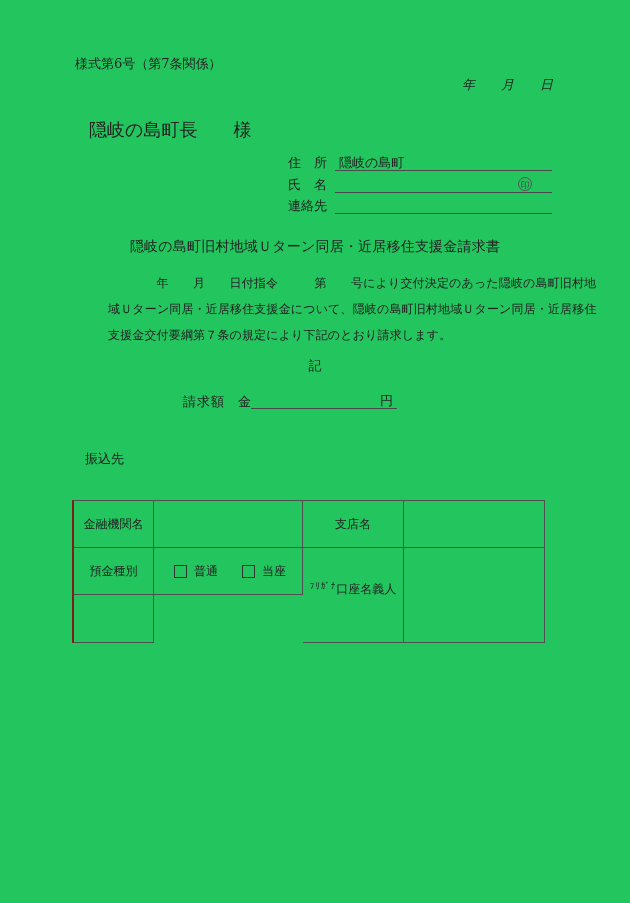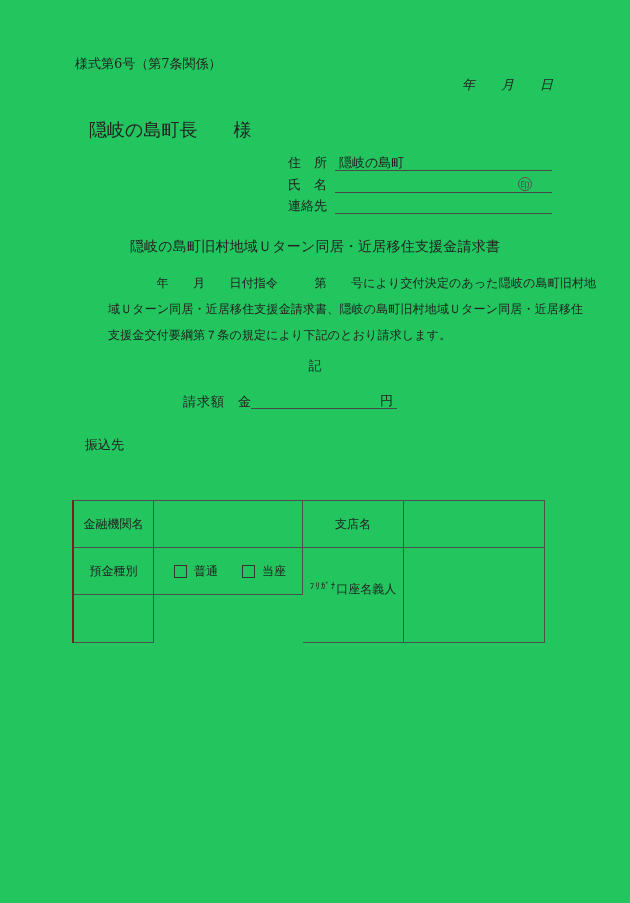--- a/index.html
+++ b/index.html
@@ -59,21 +59,21 @@
 
   
   .req-label { left: 183px; top: 393px; font-size: 13px; letter-spacing: 1px; }
   .req-yen-prefix { left: 238px; top: 393px; font-size: 13px; }
   .req-underline {
     position: absolute; left: 251px; top: 392px; width: 146px; height: 17px;
     border-bottom: 1px solid #4a4a4a;
     font-size: 13px; text-align: right; padding-right: 4px; box-sizing: border-box;
   }
 
-  .transfer-heading { left: 85px; top: 436px; font-size: 13px; }
+  .transfer-heading { left: 85px; top: 450px; font-size: 13px; }
 
   
   .bank-table {
     position: absolute; left: 72px; top: 500px;
     width: 471px; height: 142px;
     display: grid;
     grid-template-columns: 80px 149px 101px 141px;
     grid-template-rows: 47px 47px 48px;
     border-top: 1px solid #4f4f4f;
     border-left: 2px solid #7f1d1d;
@@ -118,21 +118,21 @@
   </div>
   <div class="addr-row row-contact">
     <span class="addr-label">連絡先</span>
     <span class="addr-value"></span>
   </div>
 
   <div class="abs doc-title">隠岐の島町旧村地域Ｕターン同居・近居移住支援金請求書</div>
 
   <div class="body-par">
     <div class="line">　　　　年　　月　　日付指令　　　第　　号により交付決定のあった隠岐の島町旧村地</div>
-    <div class="line">域Ｕターン同居・近居移住支援金請求書、隠岐の島町旧村地域Ｕターン同居・近居移住</div>
+    <div class="line">域Ｕターン同居・近居移住支援金について、隠岐の島町旧村地域Ｕターン同居・近居移住</div>
     <div class="line">支援金交付要綱第７条の規定により下記のとおり請求します。</div>
   </div>
 
   <div class="abs ki-marker">記</div>
 
   <div class="abs req-label">請求額</div>
   <div class="abs req-yen-prefix">金</div>
   <div class="req-underline"><span></span><span>円</span></div>
 
   <div class="abs transfer-heading">振込先</div>

